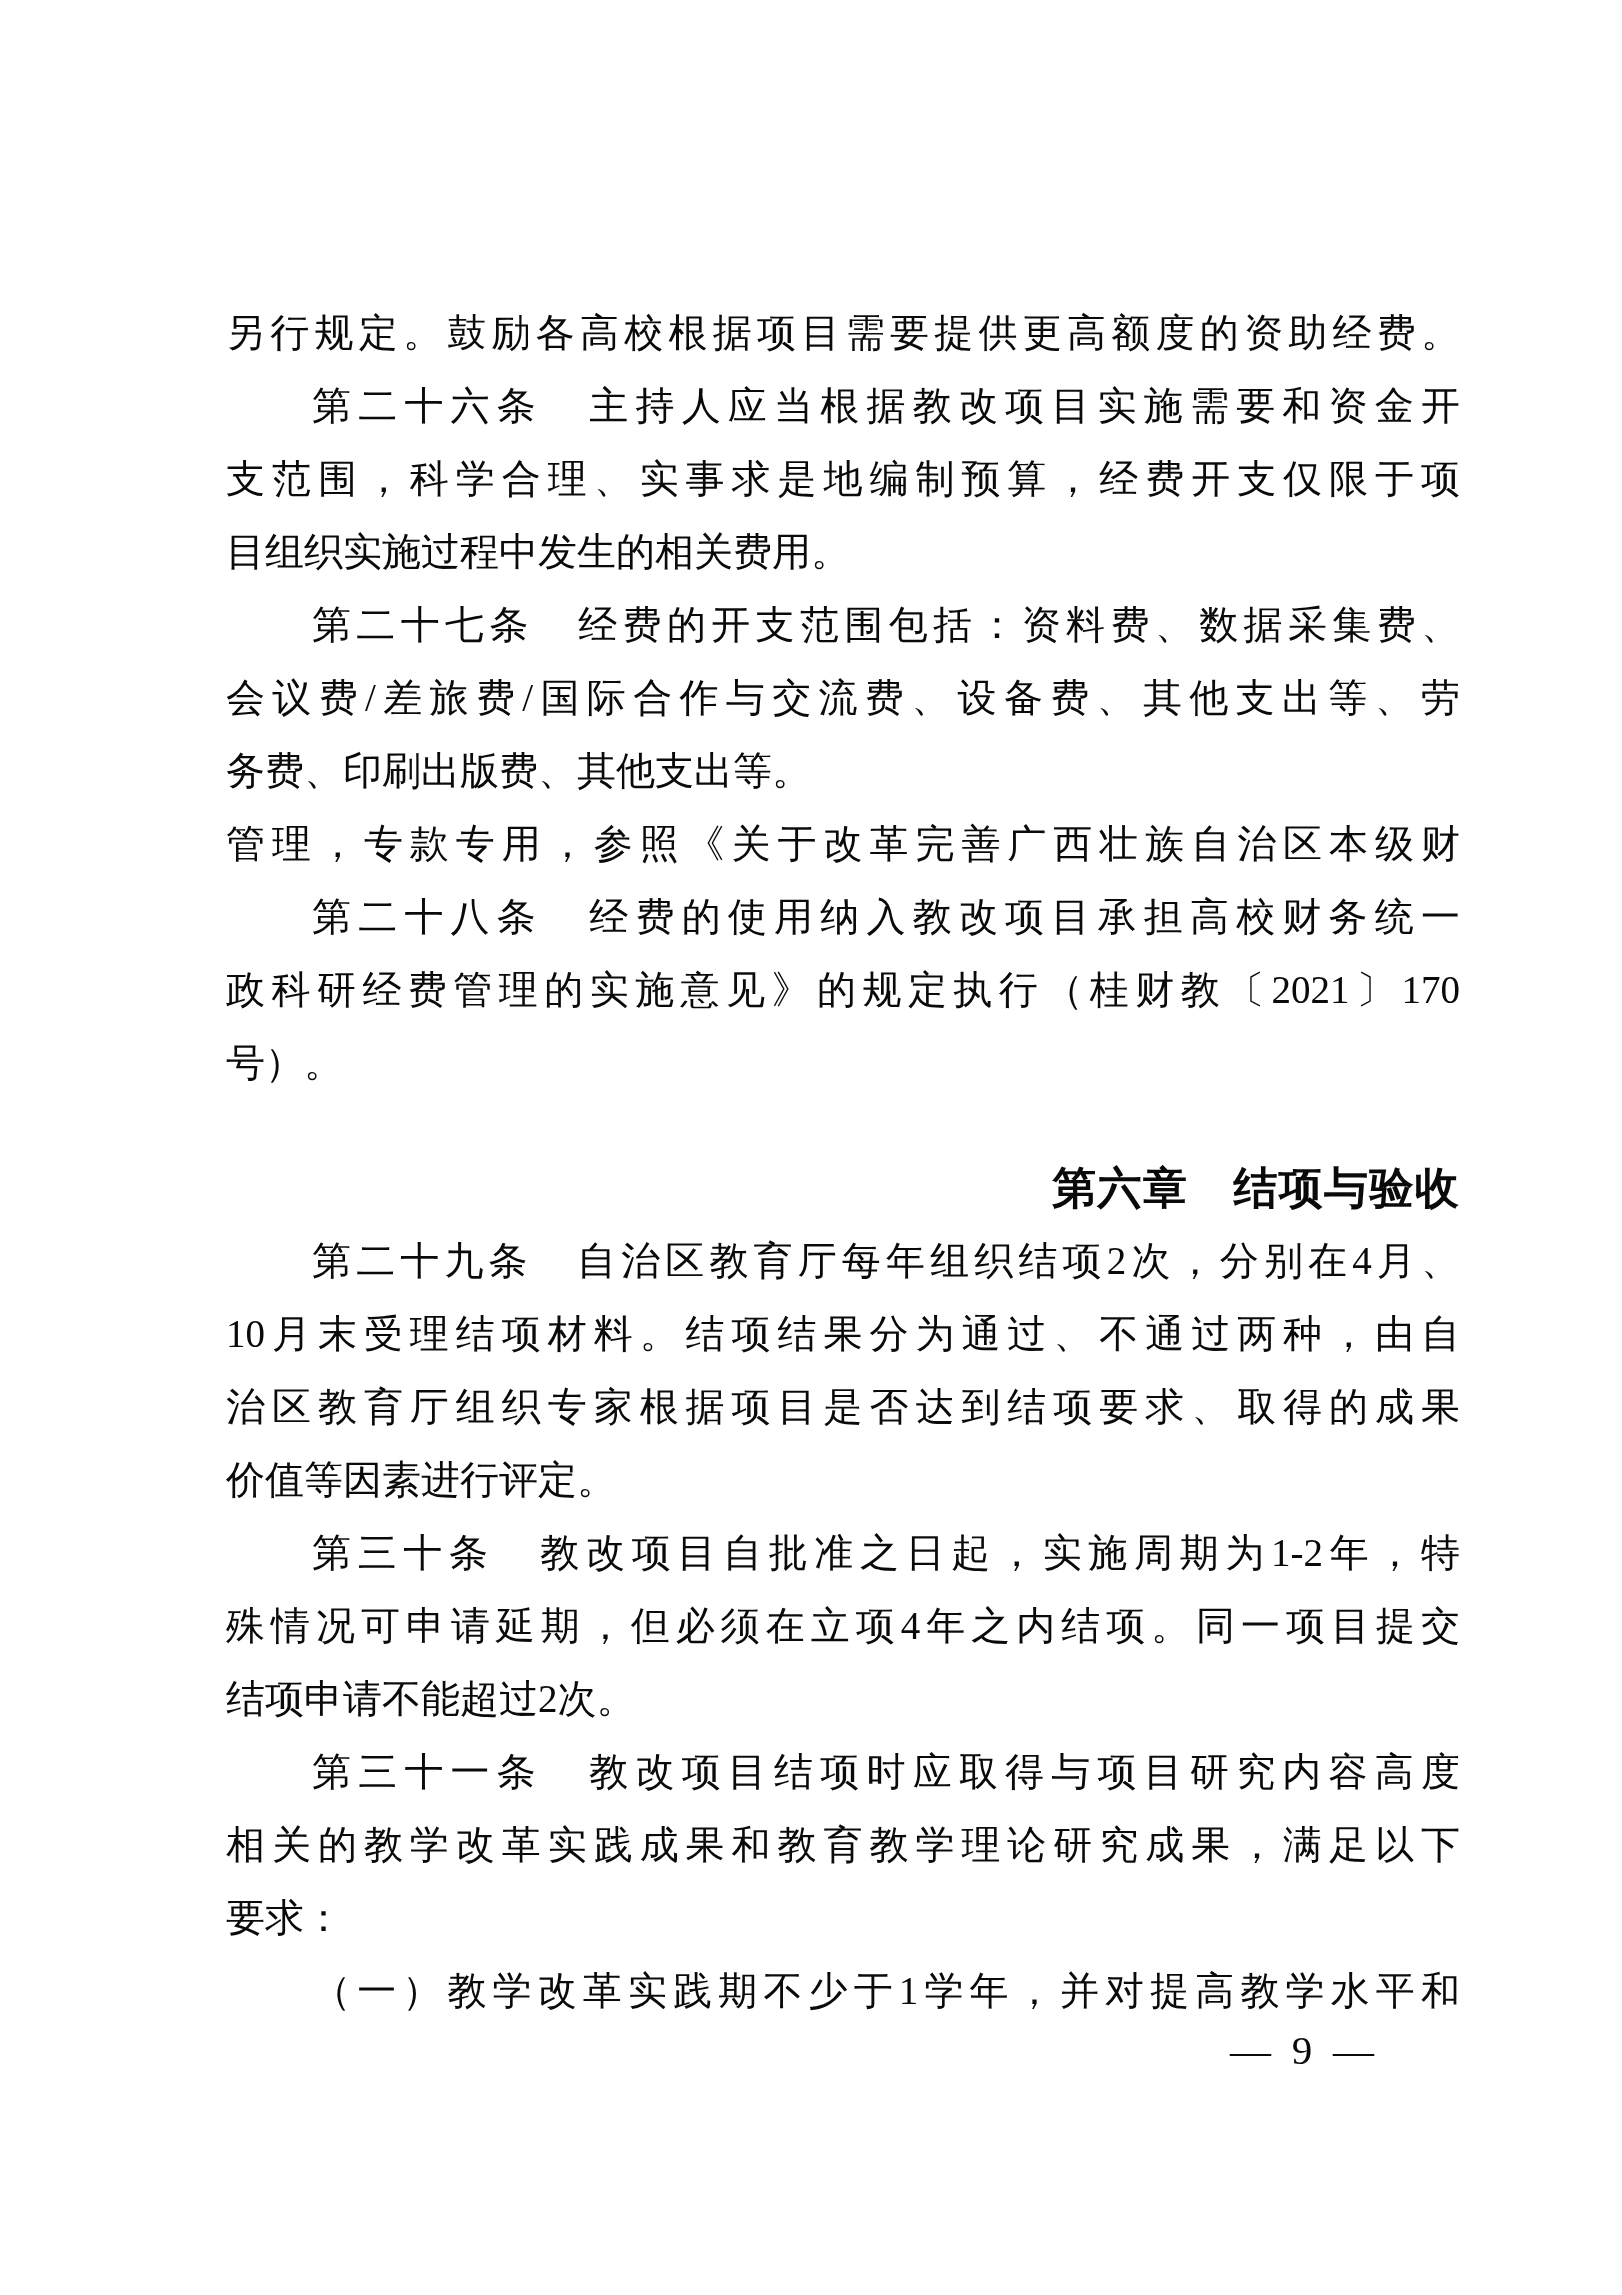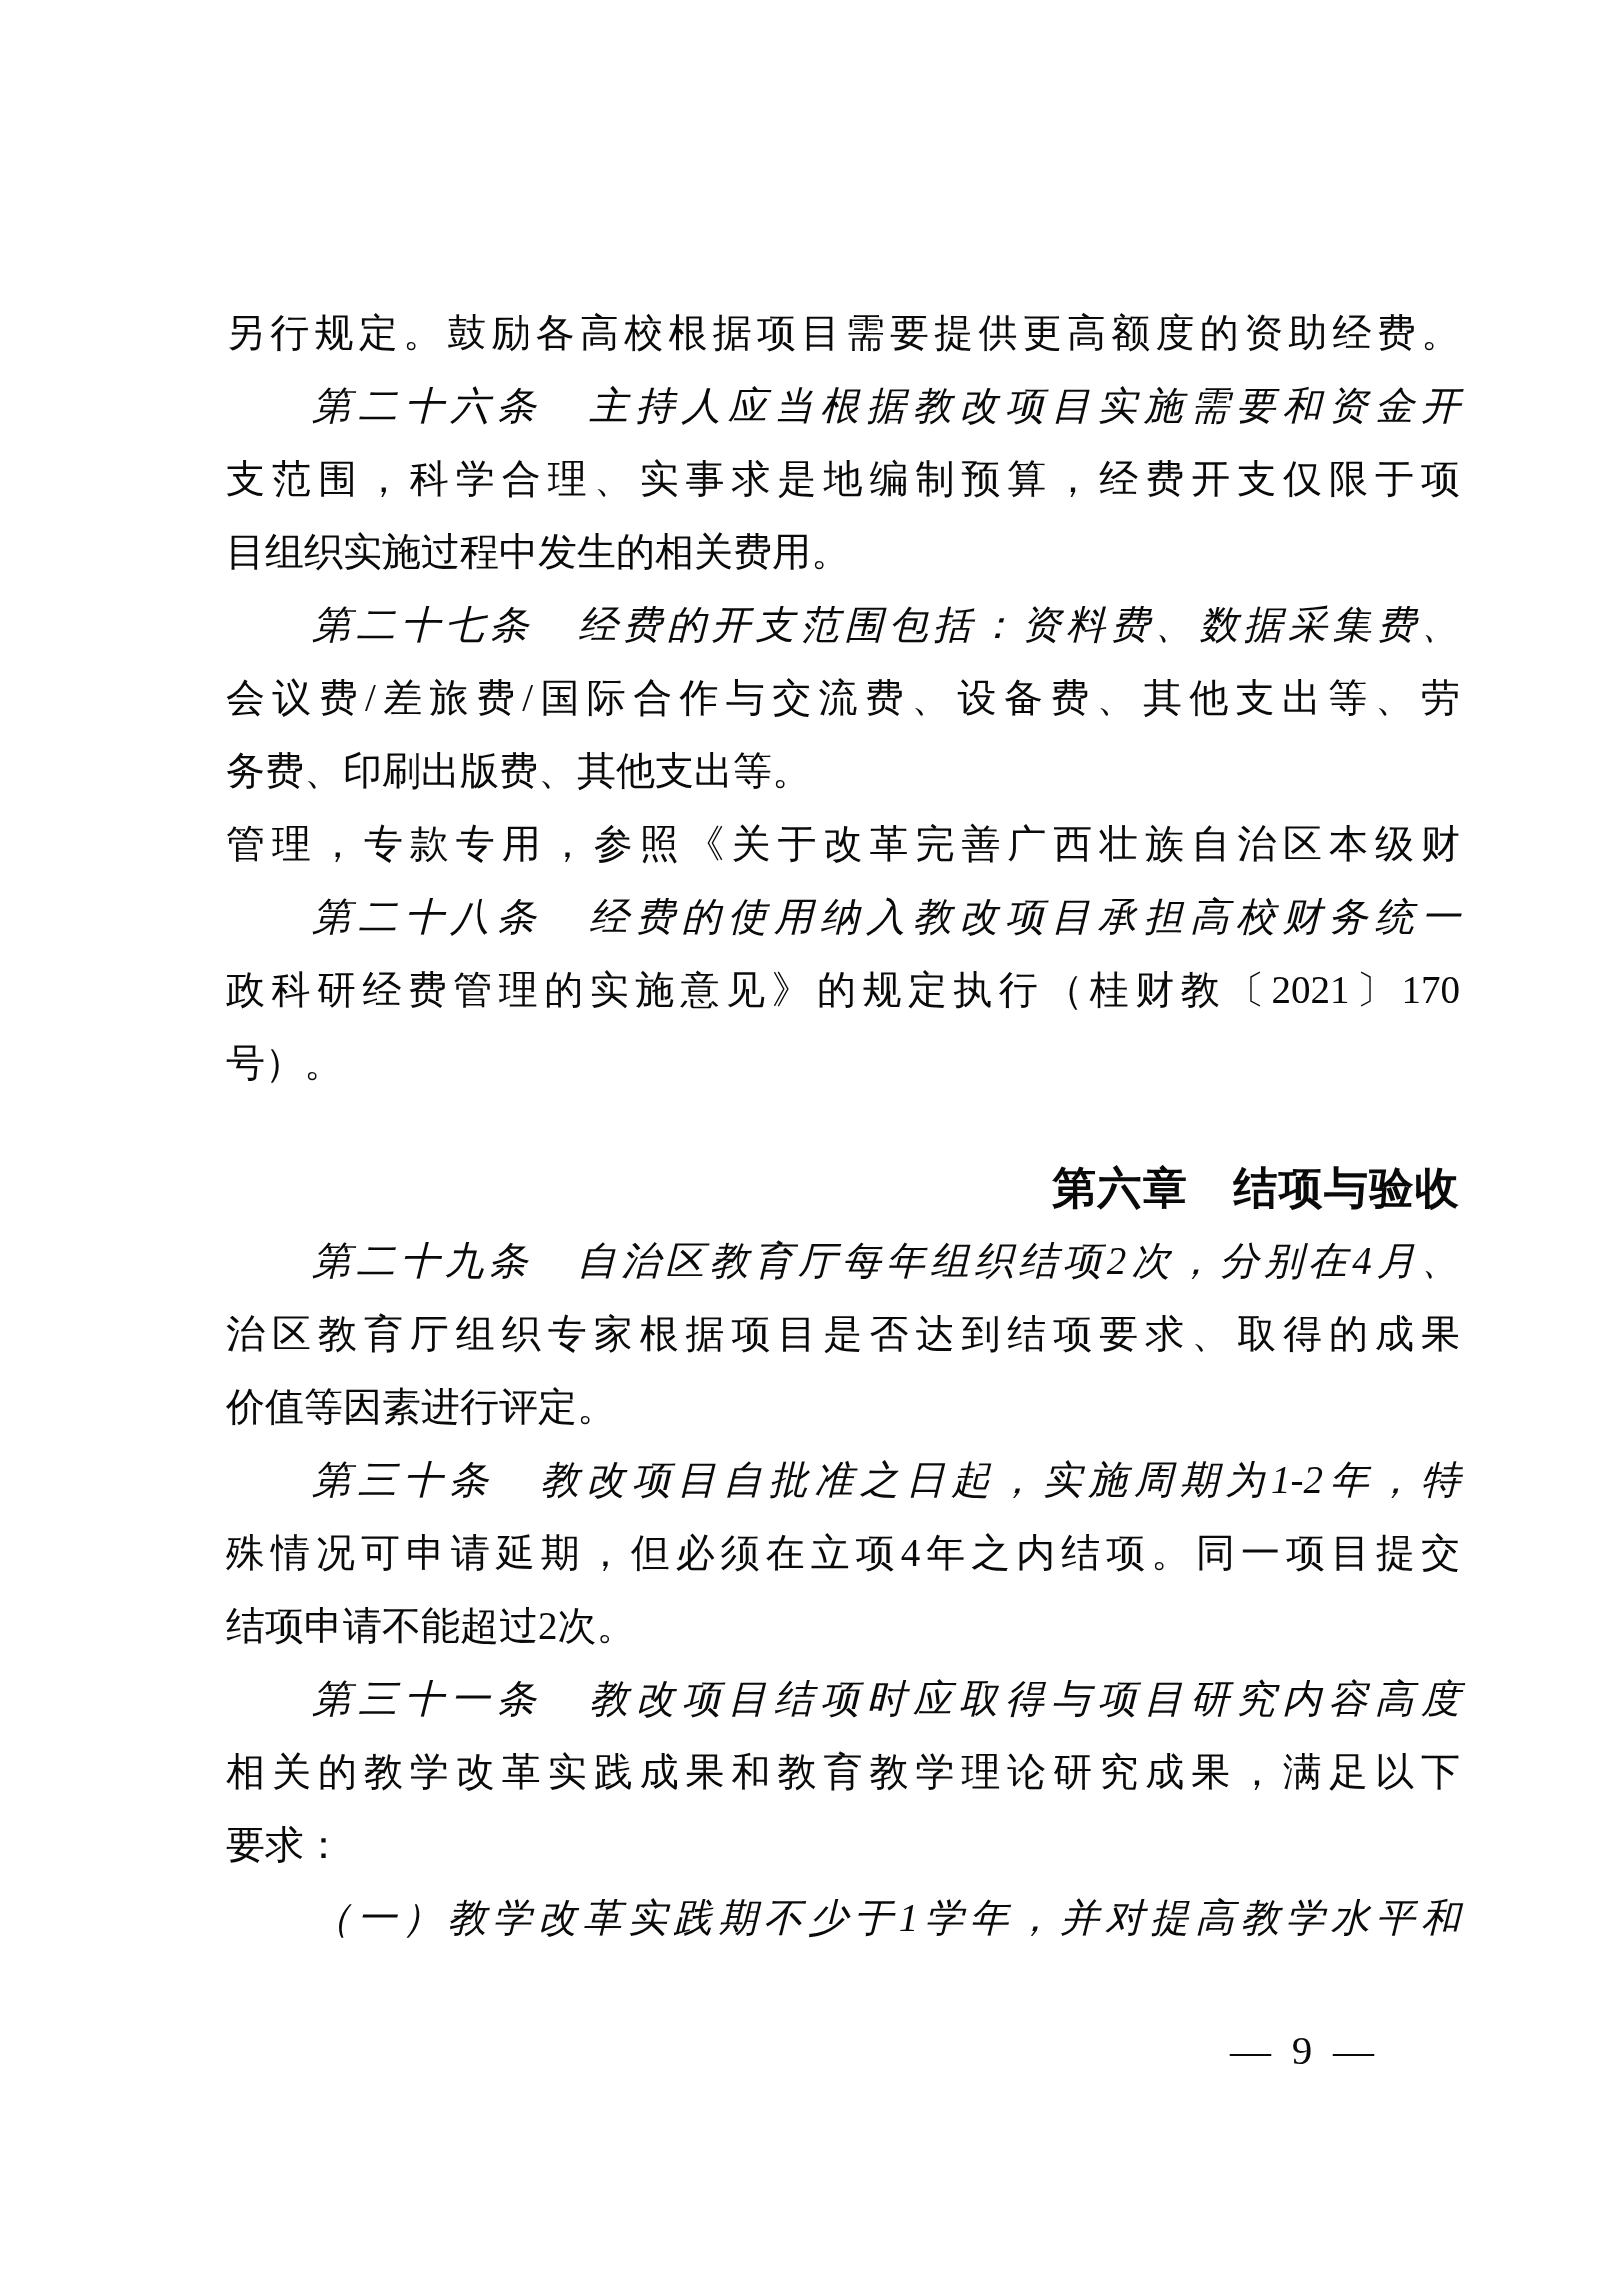--- a/index.html
+++ b/index.html
@@ -31,21 +31,21 @@
     white-space: normal;
   }
   .just {
     text-align: justify;
     text-align-last: justify;
   }
   .last {
     text-align: center;
     text-align-last: left;
   }
-  .indent { text-indent: 86px; font-style: italic; }
+  .indent { text-indent: 86px; }
   .chapter-heading {
     height: 73px;
     line-height: 73px;
     margin-top: 52px;
     text-align: right;
     font-family: "Liberation Sans", sans-serif;
     font-weight: 700;
     font-size: 44px;
     letter-spacing: 1.3px;
   }
@@ -74,20 +74,21 @@
     <div class="line just">会议费/差旅费/国际合作与交流费、设备费、其他支出等、劳</div>
     <div class="line last">务费、印刷出版费、其他支出等。</div>
     <div class="line just">管理，专款专用，参照《关于改革完善广西壮族自治区本级财</div>
     <div class="line just indent">第二十八条　经费的使用纳入教改项目承担高校财务统一</div>
     <div class="line just">政科研经费管理的实施意见》的规定执行（桂财教〔2021〕170</div>
     <div class="line last">号）。</div>
 
     <div class="chapter-heading">第六章　结项与验收</div>
 
     <div class="line just indent">第二十九条　自治区教育厅每年组织结项2次，分别在4月、</div>
+    <div class="line just">10月末受理结项材料。结项结果分为通过、不通过两种，由自</div>
     <div class="line just">治区教育厅组织专家根据项目是否达到结项要求、取得的成果</div>
     <div class="line last">价值等因素进行评定。</div>
     <div class="line just indent">第三十条　教改项目自批准之日起，实施周期为1-2年，特</div>
     <div class="line just">殊情况可申请延期，但必须在立项4年之内结项。同一项目提交</div>
     <div class="line last">结项申请不能超过2次。</div>
     <div class="line just indent">第三十一条　教改项目结项时应取得与项目研究内容高度</div>
     <div class="line just">相关的教学改革实践成果和教育教学理论研究成果，满足以下</div>
     <div class="line last">要求：</div>
     <div class="line just indent">（一）教学改革实践期不少于1学年，并对提高教学水平和</div>
   </div>

